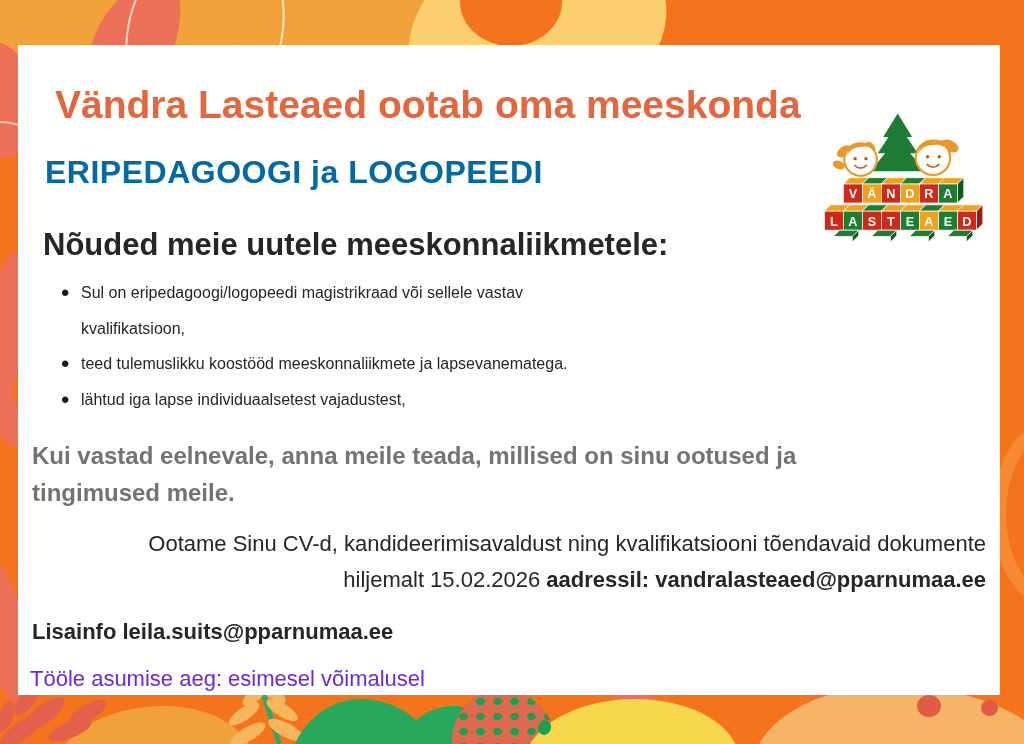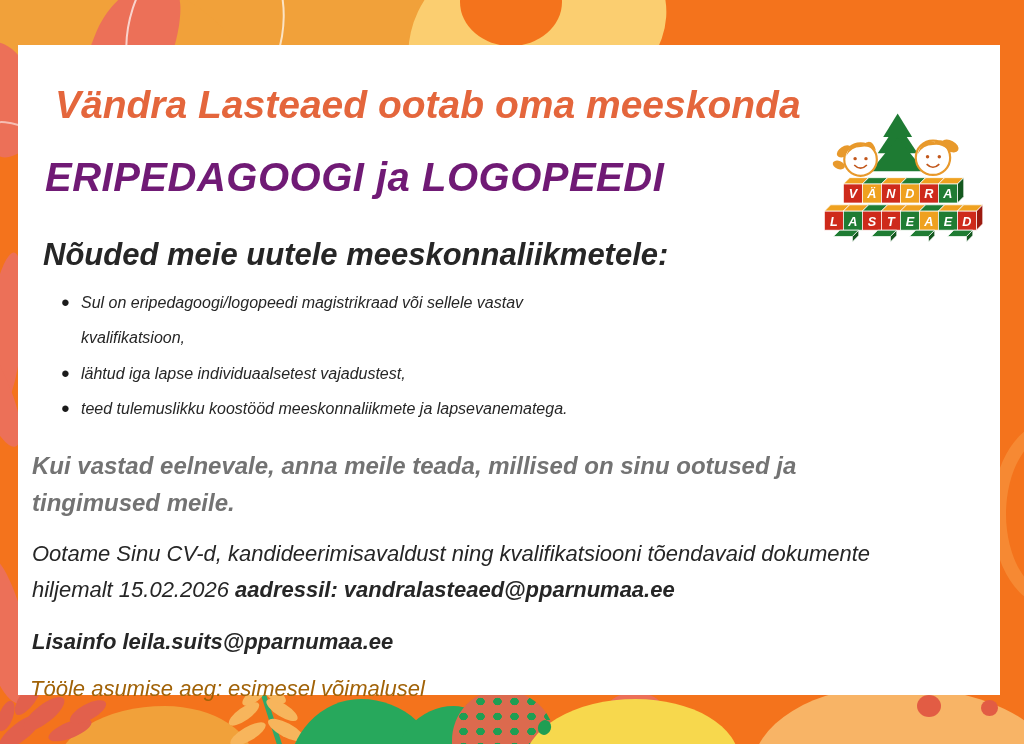--- a/index.html
+++ b/index.html
@@ -32,42 +32,42 @@
     background-image:radial-gradient(#1F9E53 4px,transparent 4.6px);background-size:17px 15px;background-position:3px 4px;}
   .salmon-curl{left:608px;top:693px;width:54px;height:28px;background:#EC7058;border-radius:50% 50% 0 0;}
   .yellow-blob{left:524px;top:699px;width:215px;height:72px;background:#F7D84D;border-radius:52% 48% 0 0/92% 85% 0 0;}
   .green-dot-sm{left:538px;top:720px;width:13px;height:15px;background:#1F9E53;border-radius:50%;transform:rotate(20deg);}
   .lightorange-br{left:752px;top:686px;width:300px;height:85px;background:#F8B466;border-radius:46% 54% 0 0/100% 92% 0 0;}
   .red-dot1{left:917px;top:695px;width:24px;height:22px;background:#E25C44;border-radius:50%;}
   .red-dot2{left:981px;top:700px;width:17px;height:16px;background:#E25C44;border-radius:50%;}
   
   .card{
     position:absolute;left:18px;top:45px;right:24px;bottom:49px;
-    background:#FFFFFF;z-index:2;padding:0 14px 0 12px;box-sizing:border-box;font-style:italic;
+    background:#FFFFFF;z-index:2;padding:0 14px 0 12px;box-sizing:border-box;
   }
   .headline{
     margin:37px 0 0 25px;font-size:39px;font-weight:bold;color:#E4663C;line-height:1.2;
   }
   .positions{
-    margin:24px 0 0 15px;font-size:40px;font-weight:bold;color:#701a75;line-height:1.2;letter-spacing:.5px;
+    margin:24px 0 0 15px;font-size:32px;font-weight:bold;color:#0369a1;line-height:1.2;letter-spacing:.5px;
   }
   .req-head{margin:36px 0 12px 13px;font-size:31px;font-weight:bold;color:#262626;line-height:36px;}
   ul.reqs{margin:0;padding:0 0 0 51px;list-style:none;}
   ul.reqs li{
     position:relative;font-size:16px;color:#262626;line-height:35.5px;white-space:pre-line;
   }
   ul.reqs li::before{
     content:"\2022";position:absolute;left:-20px;top:0;font-size:24px;color:#1a1a1a;
   }
   .cta{margin:20px 0 0 2px;font-size:24px;font-weight:bold;color:#737373;line-height:37px;white-space:pre-line;}
-  .apply{margin:15px 0 0 2px;font-size:22px;color:#262626;line-height:36px;}
+  .apply{margin:15px 0 0 2px;font-size:22px;color:#262626;line-height:36px;text-align:right;}
   .apply .norm{white-space:pre-line;}
   .apply strong{font-weight:bold;}
   .info{margin:16px 0 0 2px;font-size:22px;font-weight:bold;color:#262626;line-height:35px;}
-  .start{margin:12px 0 0 0;font-size:22px;color:#a16207;line-height:35px;}
+  .start{margin:12px 0 0 0;font-size:22px;color:#6d28d9;line-height:35px;}
   .logo-wrap{position:absolute;left:800px;top:66px;width:172px;height:146px;}
   .logo-wrap svg{width:100%;height:100%;display:block;}
 </style>
 </head>
 <body>
 
 <div class="poster">
 
   <div class="d gold-tl"></div>
   <div class="d gold-tl2"></div>
@@ -210,22 +210,22 @@
           <polygon points="122,138 129,131 129,137 122,144" fill="#14581F"></polygon>
           <polygon points="164,138 171,131 171,137 164,144" fill="#14581F"></polygon>
         </g>
       </svg>
     </div>
 
     <p class="req-head">Nõuded meie uutele meeskonnaliikmetele:</p>
     <ul class="reqs">
       <li>Sul on eripedagoogi/logopeedi magistrikraad või sellele vastav
 kvalifikatsioon,</li>
+      <li>teed tulemuslikku koostööd meeskonnaliikmete ja lapsevanematega.</li>
       <li>lähtud iga lapse individuaalsetest vajadustest,</li>
-      <li>teed tulemuslikku koostööd meeskonnaliikmete ja lapsevanematega.</li>
     </ul>
 
     <p class="cta">Kui vastad eelnevale, anna meile teada, millised on sinu  ootused ja
 tingimused meile.</p>
 
     <p class="apply"><span class="norm">Ootame Sinu CV-d, kandideerimisavaldust ning kvalifikatsiooni tõendavaid dokumente
 hiljemalt 15.02.2026 </span><strong>aadressil: vandralasteaed@pparnumaa.ee</strong></p>
 
     <p class="info">Lisainfo leila.suits@pparnumaa.ee</p>
 

